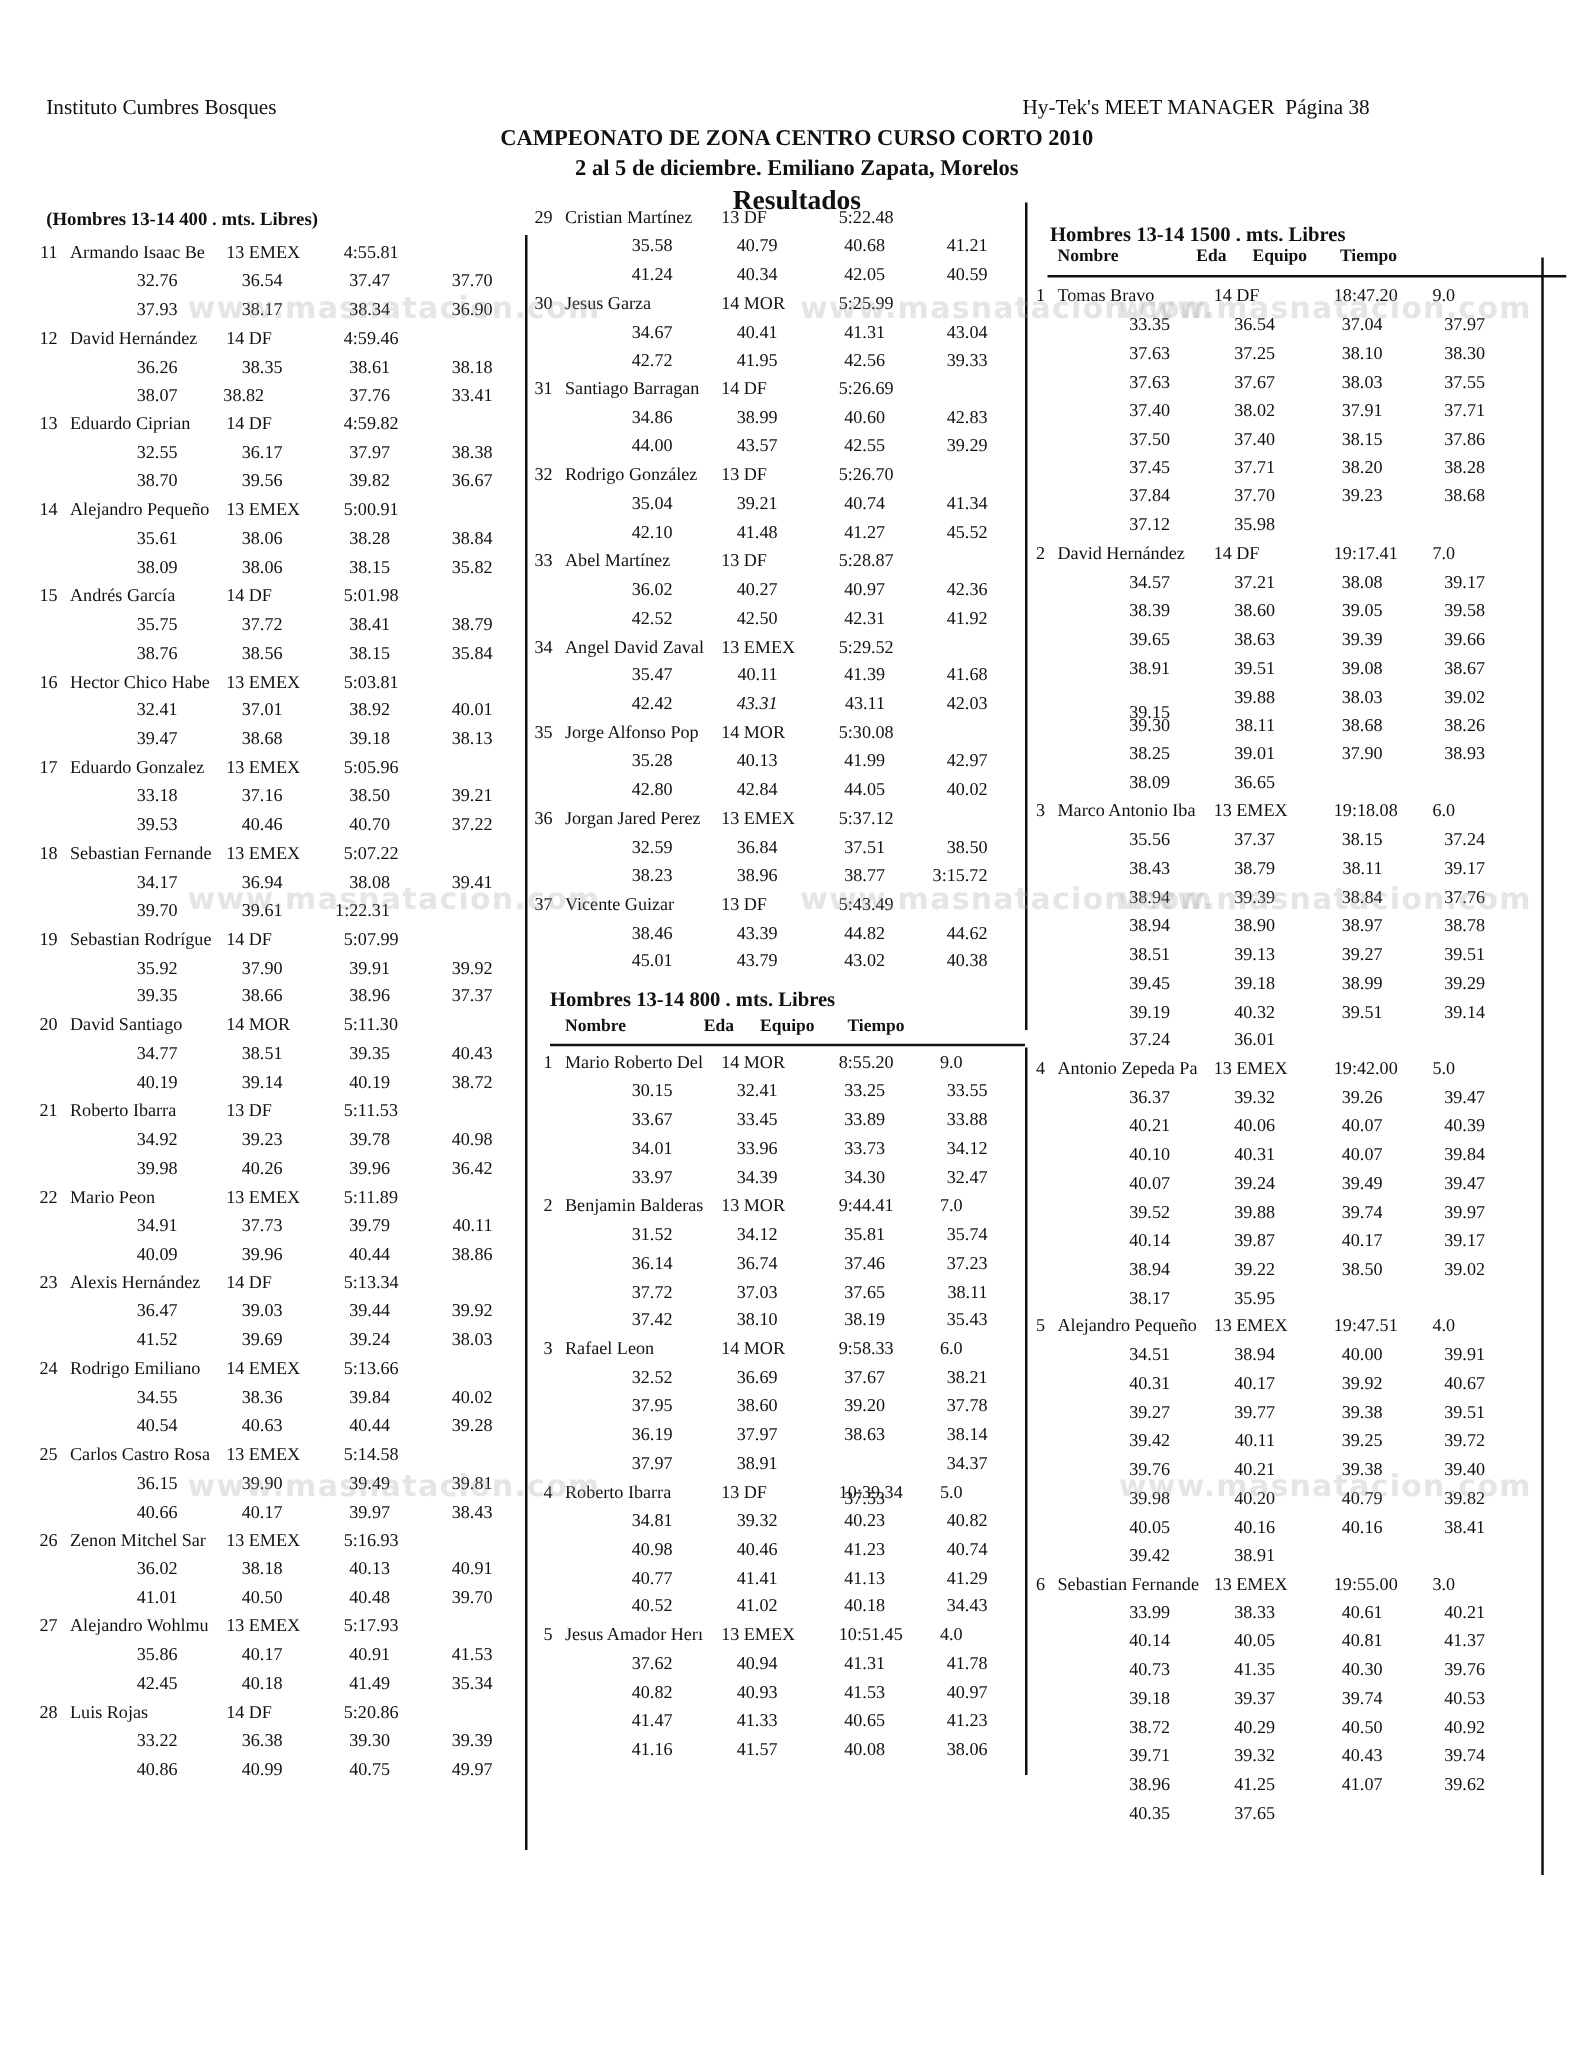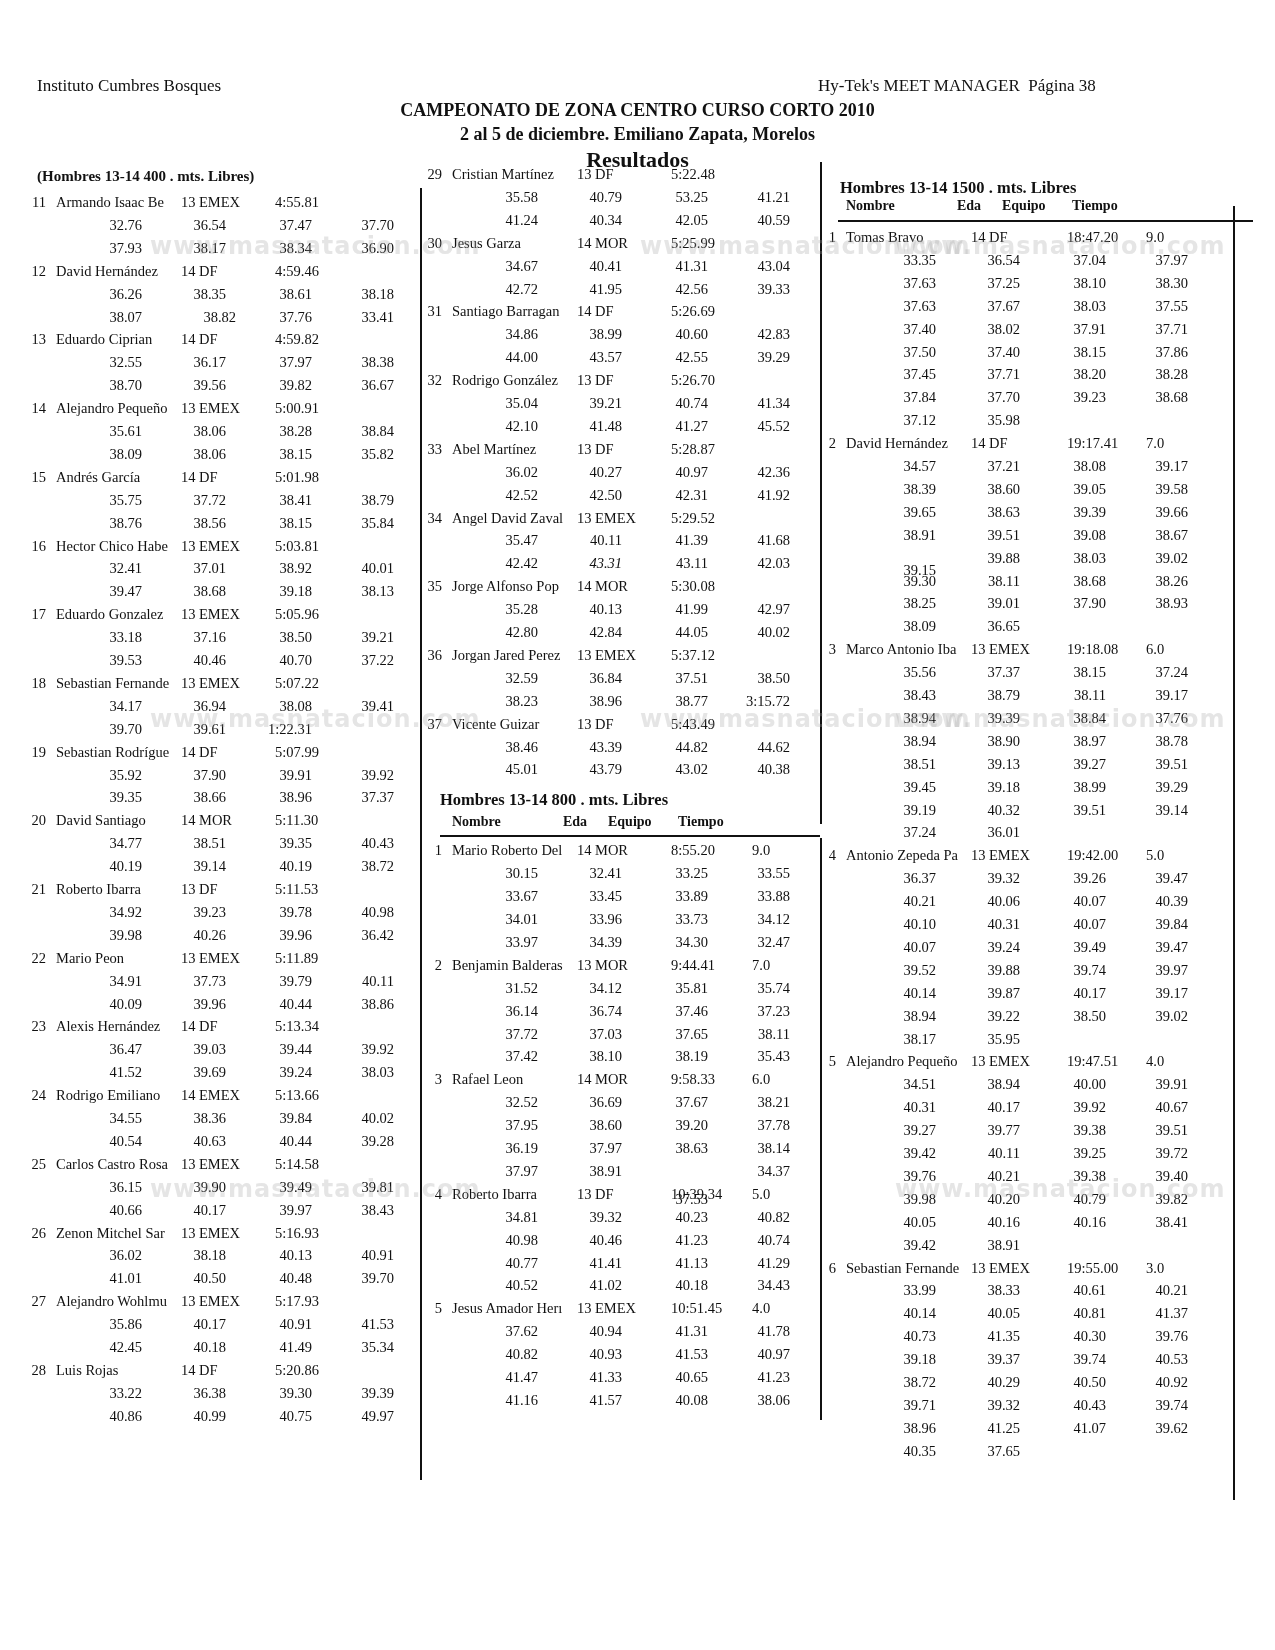--- a/index.html
+++ b/index.html
@@ -67,21 +67,21 @@
       <span class="pts" style="left: 330px;"></span>
     </div>
     <div class="line" style="left: 22px; top: 281.6px; width: 380px;">
       <span class="split" style="left: 58px;">36.26</span>
       <span class="split" style="left: 142px;">38.35</span>
       <span class="split" style="left: 228px;">38.61</span>
       <span class="split" style="left: 310px;">38.18</span>
     </div>
     <div class="line" style="left: 22px; top: 304.5px; width: 380px;">
       <span class="split" style="left: 58px;">38.07</span>
-      <span class="split" style="left: 152px;">38.82</span>
+      <span class="split" style="left: 142px; text-align: center;">38.82</span>
       <span class="split" style="left: 228px;">37.76</span>
       <span class="split" style="left: 310px;">33.41</span>
     </div>
     <div class="line" style="left: 22px; top: 327.4px; width: 380px;">
       <span class="place" style="left: 0px;">13</span>
       <span class="name" style="left: 34px; width: 122px;">Eduardo Ciprian</span>
       <span class="age" style="left: 159px;">14</span>
       <span class="team" style="left: 177px;">DF</span>
       <span class="time" style="left: 253px;">4:59.82</span>
       <span class="pts" style="left: 330px;"></span>
@@ -403,21 +403,21 @@
       <span class="place" style="left: 0px;">29</span>
       <span class="name" style="left: 34px; width: 122px;">Cristian Martínez</span>
       <span class="age" style="left: 159px;">13</span>
       <span class="team" style="left: 177px;">DF</span>
       <span class="time" style="left: 253px;">5:22.48</span>
       <span class="pts" style="left: 330px;"></span>
     </div>
     <div class="line" style="left: 418px; top: 184.9px; width: 380px;">
       <span class="split" style="left: 58px;">35.58</span>
       <span class="split" style="left: 142px;">40.79</span>
-      <span class="split" style="left: 228px;">53.25</span>
+      <span class="split" style="left: 228px;">40.68</span>
       <span class="split" style="left: 310px;">41.21</span>
     </div>
     <div class="line" style="left: 418px; top: 207.8px; width: 380px;">
       <span class="split" style="left: 58px;">41.24</span>
       <span class="split" style="left: 142px;">40.34</span>
       <span class="split" style="left: 228px;">42.05</span>
       <span class="split" style="left: 310px;">40.59</span>
     </div>
     <div class="line" style="left: 418px; top: 230.7px; width: 380px;">
       <span class="place" style="left: 0px;">30</span>

